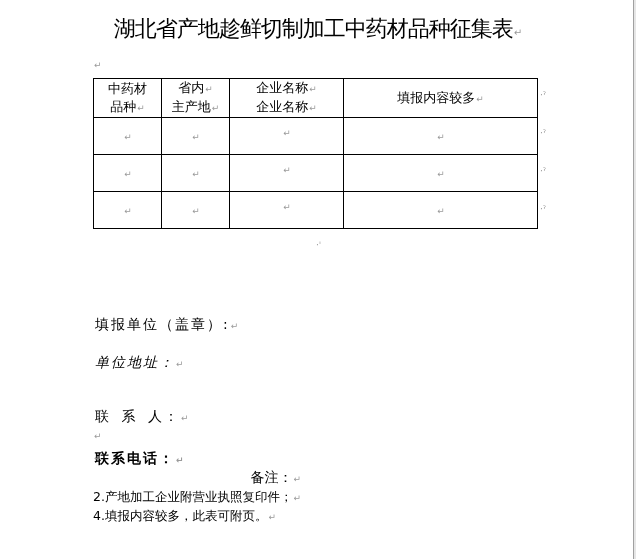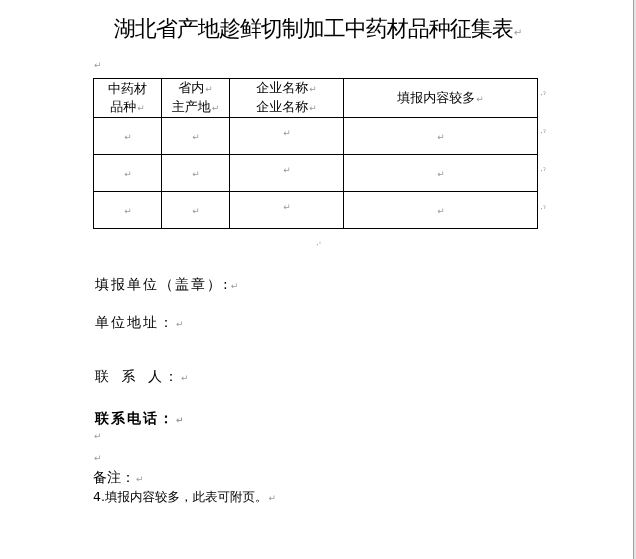--- a/index.html
+++ b/index.html
@@ -42,28 +42,28 @@
       line-height: 18px;
       padding: 0;
     }
     table.form tr.hdr td { height: 38px; }
     table.form tr.row td { height: 36px; }
     td.c3 { vertical-align: top !important; }
     td.c3 .pm { display: inline-block; margin-top: 6px; }
     .rowmark { position: absolute; left: 540px; color: #9a9a9a; font-size: 9px; }
     .field {
       position: absolute; left: 95px;
-      font-size: 14px; letter-spacing: 2px; white-space: nowrap;
+      font-size: 14px; letter-spacing: 2px; white-space: nowrap; margin-top: 40px;
     }
     .field .pm { letter-spacing: 0; }
     .notes {
       position: absolute; left: 93px; top: 468px;
       font-size: 12.5px; line-height: 18px; white-space: nowrap;
     }
-    .notes .head { font-size: 14px; }
+    .notes .head { font-size: 14px; text-align: right; }
     .squiggle {
       text-decoration: underline wavy #3050c0;
       text-decoration-thickness: 1px;
       text-underline-offset: 2px;
     }
   </style>
 </head>
 <body>
 
 <div class="page-edge"></div>
@@ -109,23 +109,24 @@
   </table>
 
 <span class="rowmark" style="top:90px;">·ˀ</span>
 <span class="rowmark" style="top:128px;">·ˀ</span>
 <span class="rowmark" style="top:166px;">·ˀ</span>
 <span class="rowmark" style="top:204px;">·ˀ</span>
 
 <span class="mark-abs" style="left:316px;top:240px;">·ˈ</span>
 
 <div class="field" style="top:276px;"><span>填报单位（盖章）:</span><span></span><span class="pm">↵</span></div>
-<div class="field" style="top:314px;"><span>单位地址：</span><span></span><span class="pm">↵</span></div>
+<div class="field" style="top:314px;font-style:italic;"><span>单位地址：</span><span></span><span class="pm">↵</span></div>
 <div class="field" style="top:368px;"><span style="word-spacing:4px">联 系 人：</span><span></span><span class="pm">↵</span></div>
 <div class="field" style="top:410px;font-weight:bold;"><span>联系电话：</span><span></span><span class="pm">↵</span></div>
 
 <span class="mark-abs" style="left:94px;top:431px;">↵</span>
 <span class="mark-abs" style="left:94px;top:453px;">↵</span>
 
 <div class="notes">
   <div class="head"><span>备注：</span><span class="pm">↵</span></div>
+  <div><span>2.产地加工企业附营业执照复印件；</span><span class="pm">↵</span></div>
   <div><span>4.填报内容较多，此表可附页。</span><span class="pm">↵</span></div>
 </div>
 
 </body></html>

